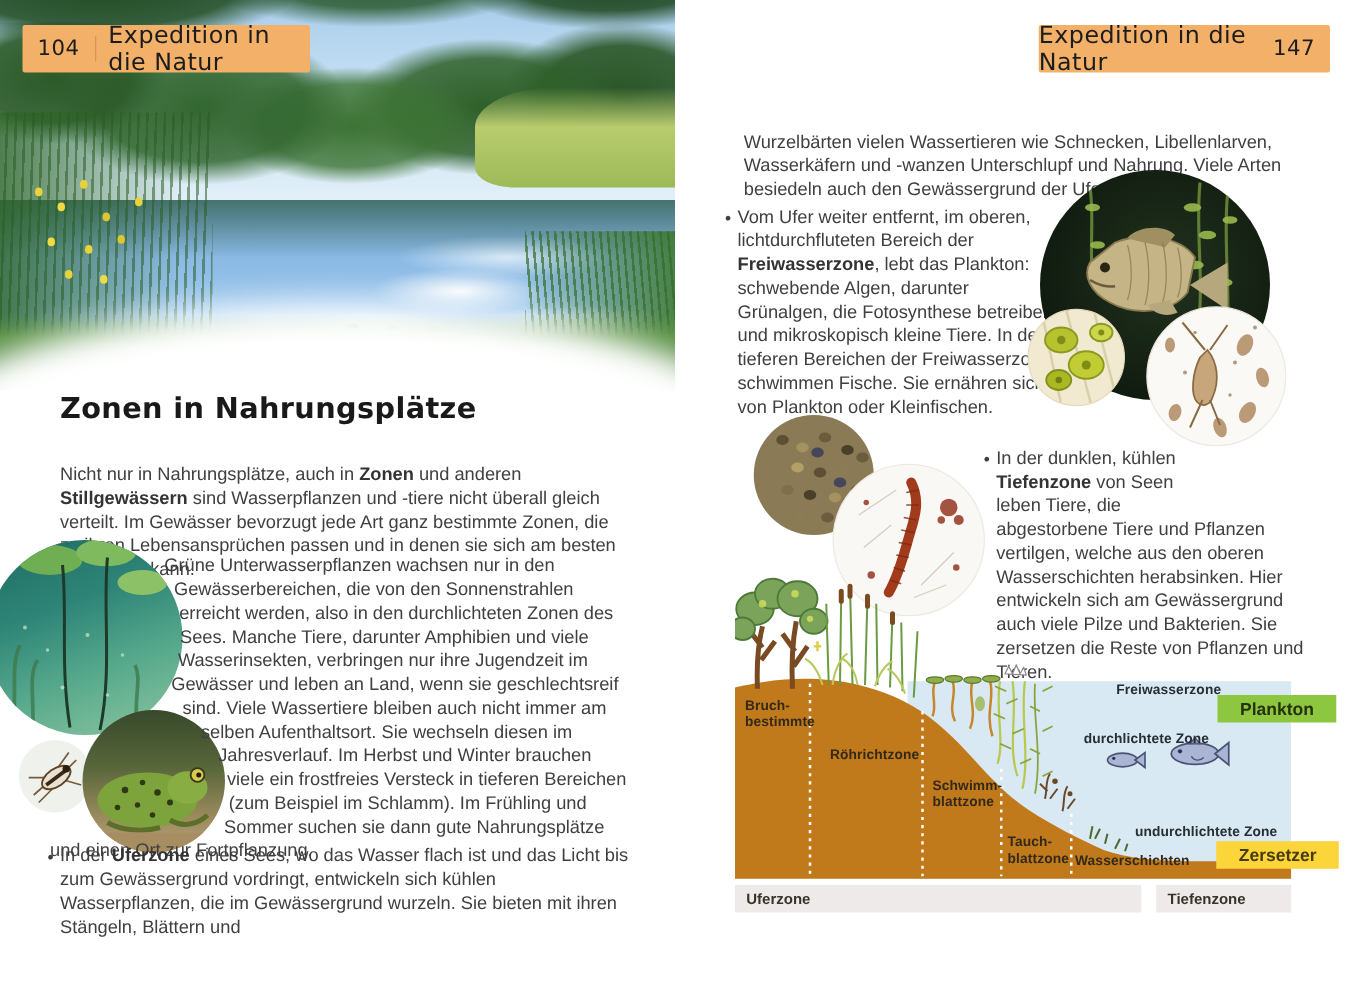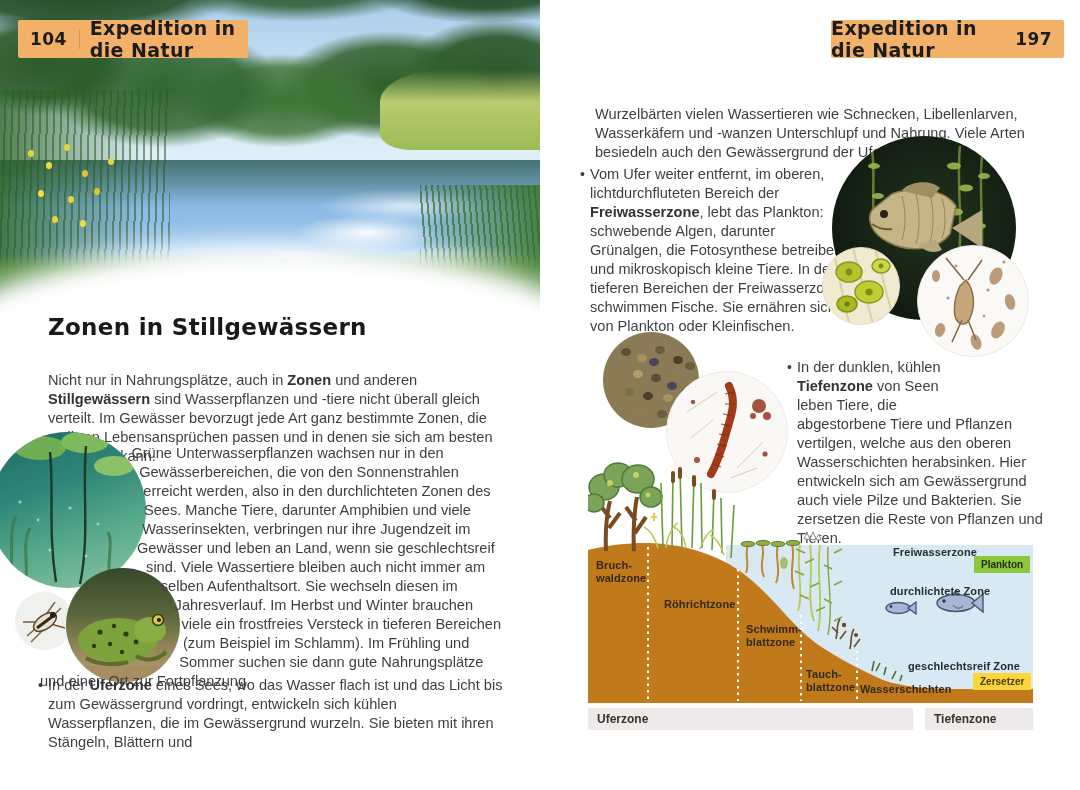--- a/index.html
+++ b/index.html
@@ -1,20 +1,20 @@
 <!DOCTYPE html>
 <html><head>
 <meta charset="utf-8">
 <style>
   html,body{margin:0;padding:0;background:#ffffff;}
   .spread{position:relative;width:1080px;height:790px;background:#ffffff;overflow:hidden;
           font-family:"Liberation Sans",sans-serif;color:#3f3f3f;}
   
   .banner{position:absolute;height:38px;background:#f2b069;display:flex;align-items:center;
-          font-family:"DejaVu Sans",sans-serif;font-weight:bold;color:#1c1c1c;font-size:19px;
+          font-family:"DejaVu Sans",sans-serif;font-weight:normal;color:#1c1c1c;font-size:19px;
           letter-spacing:.4px;z-index:30;border-radius:2px;}
   .banner-left{left:18px;top:20px;width:230px;}
   .banner-right{left:831px;top:20px;width:233px;justify-content:flex-end;}
   .banner .pagenum{padding:0 12px;font-size:17px;}
   .banner-left .title{padding-left:4px;}
   .banner-right .title{padding-right:6px;}
   .banner-left .pagenum{border-right:1px solid rgba(120,70,20,.25);margin-right:6px;}
   
   .lake-photo{position:absolute;left:0;top:0;width:540px;height:312px;overflow:hidden;}
   .lp-sky{position:absolute;left:0;top:0;right:0;height:190px;
@@ -92,21 +92,21 @@
       box-shadow:16px 6px 0 #a4925f,34px -2px 0 #6b5c3e,52px 8px 0 #4a3f28,12px 22px 0 #b3a069,
       30px 26px 0 #5c4f34,50px 24px 0 #8d7c52,64px 14px 0 #6b5c3e,4px 40px 0 #77684392,
       22px 44px 0 #4a3f28,42px 46px 0 #a4925f,60px 40px 0 #5c4f34,14px 60px 0 #8d7c52,
       36px 62px 0 #6b5c3e,54px 58px 0 #46465a,28px 10px 0 #46465a,46px 34px 0 #46465a;}
   
   .diagram{position:absolute;left:588px;top:443px;width:445px;height:262px;}
   .diagram svg{position:absolute;left:0;top:0;}
   .dlabel{position:absolute;font-size:11px;font-weight:bold;color:#33291a;line-height:13px;
       white-space:pre-line;letter-spacing:.1px;}
   .dlabel.on-water{color:#262d33;}
-  .badge{position:absolute;font-size:10px;font-weight:bold;padding:3px 7px;color:#25310f;}
+  .badge{position:absolute;font-size:14px;font-weight:bold;padding:3px 18px;color:#25310f;}
   .badge-plankton{left:386px;top:113px;background:#8dc63f;}
   .badge-zersetzer{left:385px;top:230px;background:#fcd53a;color:#473c10;}
   .bar{position:absolute;height:22px;background:#edeae9;display:flex;align-items:center;
       font-size:12px;font-weight:bold;color:#3a332a;padding-left:9px;box-sizing:border-box;}
   .bar-ufer{left:588px;top:708px;width:325px;}
   .bar-tiefen{left:925px;top:708px;width:108px;}
 </style>
 </head>
 <body>
 
@@ -124,21 +124,21 @@
     <div class="lp-iris"></div>
     <div class="lp-grass-right"></div>
     <div class="lp-grass"></div>
   </div>
 
   <div class="banner banner-left">
     <span class="pagenum">104</span>
     <span class="title">Expedition in die Natur</span>
   </div>
 
-  <div class="heading">Zonen in Stillgewässern</div>
+  <div class="heading">Zonen in Nahrungsplätze</div>
 
   <p class="para intro"><span>Nicht nur in Nahrungsplätze, auch in </span><span class="b">Zonen</span><span> und anderen </span><span class="b">Stillgewässern</span><span> sind Wasserpflanzen und -tiere nicht überall gleich verteilt. Im Gewässer bevorzugt jede Art ganz bestimmte Zonen, die zu ihren Lebensansprüchen passen und in denen sie sich am besten entwickeln kann.</span></p>
 
   <div class="circle c-underwater">
     <svg width="156" height="156" viewBox="0 0 156 156">
       <ellipse cx="50" cy="16" rx="26" ry="12" fill="#6fae52"></ellipse>
       <ellipse cx="95" cy="10" rx="24" ry="11" fill="#7fbb5e"></ellipse>
       <ellipse cx="124" cy="34" rx="20" ry="10" fill="#8cc168"></ellipse>
       <path d="M60,20 C64,60 58,100 66,150" stroke="#1d3a2a" stroke-width="2.4" fill="none"></path>
       <path d="M96,14 C92,55 100,105 90,152" stroke="#1d3a2a" stroke-width="2.4" fill="none"></path>
@@ -188,21 +188,21 @@
     <p class="para" style="margin:0">Grüne Unterwasserpflanzen wachsen nur in den Gewässerbereichen, die von den Sonnenstrahlen erreicht werden, also in den durchlichteten Zonen des Sees. Manche Tiere, darunter Amphibien und viele Wasserinsekten, verbringen nur ihre Jugendzeit im Gewässer und leben an Land, wenn sie geschlechtsreif sind. Viele Wassertiere bleiben auch nicht immer am selben Aufenthaltsort. Sie wechseln diesen im Jahresverlauf. Im Herbst und Winter brauchen viele ein frostfreies Versteck in tieferen Bereichen (zum Beispiel im Schlamm). Im Frühling und Sommer suchen sie dann gute Nahrungsplätze und einen Ort zur Fortpflanzung.</p>
   </div>
 
   <div class="bullet-block bullet1">
     <span class="dot">•</span>
     <p class="para" style="margin:0"><span>In der </span><span class="b">Uferzone</span><span> eines Sees, wo das Wasser flach ist und das Licht bis zum Gewässergrund vordringt, entwickeln sich kühlen Wasserpflanzen, die im Gewässergrund wurzeln. Sie bieten mit ihren Stängeln, Blättern und</span></p>
   </div>
 
   <div class="banner banner-right">
     <span class="title">Expedition in die Natur</span>
-    <span class="pagenum">197</span>
+    <span class="pagenum">147</span>
   </div>
 
   <p class="para rp-para1">Wurzelbärten vielen Wassertieren wie Schnecken, Libellenlarven, Wasserkäfern und -wanzen Unterschlupf und Nahrung. Viele Arten besiedeln auch den Gewässergrund der Uferzone.</p>
 
   <div class="bullet-block bullet2">
     <span class="dot">•</span>
     <p class="para" style="margin:0"><span>Vom Ufer weiter entfernt, im oberen, lichtdurchfluteten Bereich der </span><span class="b">Freiwasserzone</span><span>, lebt das Plankton: schwebende Algen, darunter Grünalgen, die Fotosynthese betreiben, und mikroskopisch kleine Tiere. In den tieferen Bereichen der Freiwasserzone schwimmen Fische. Sie ernähren sich von Plankton oder Kleinfischen.</span></p>
   </div>
 
   <div class="circle c-carp">
@@ -397,30 +397,30 @@
       <g transform="translate(368,160)">
         <ellipse rx="19" ry="8.5" fill="#aab4d5" stroke="#4a5273" stroke-width="1.4"></ellipse>
         <path d="M16,0 L27,-9 L27,9 Z" fill="#aab4d5" stroke="#4a5273" stroke-width="1.4"></path>
         <path d="M-4,-8 L0,-13 L4,-8 Z" fill="#8c98c2" stroke="#4a5273" stroke-width="1"></path>
         <circle cx="-12" cy="-2" r="1.7" fill="#2c3150"></circle>
         <path d="M-3,2 C0,6 4,6 7,3" stroke="#4a5273" stroke-width="1" fill="none"></path>
       </g>
     </svg>
 
     <div class="dlabel" style="left:8px;top:116px">Bruch-
-waldzone</div>
+bestimmte</div>
     <div class="dlabel" style="left:76px;top:155px">Röhrichtzone</div>
     <div class="dlabel" style="left:158px;top:180px">Schwimm-
 blattzone</div>
     <div class="dlabel" style="left:218px;top:225px">Tauch-
 blattzone</div>
     <div class="dlabel" style="left:272px;top:240px">Wasserschichten</div>
     <div class="dlabel on-water" style="left:305px;top:103px">Freiwasserzone</div>
-    <div class="dlabel on-water" style="left:302px;top:142px">durchlichtete Zone</div>
-    <div class="dlabel on-water" style="left:320px;top:217px">geschlechtsreif Zone</div>
+    <div class="dlabel on-water" style="left:279px;top:142px">durchlichtete Zone</div>
+    <div class="dlabel on-water" style="left:320px;top:217px">undurchlichtete Zone</div>
     <div class="badge badge-plankton">Plankton</div>
     <div class="badge badge-zersetzer">Zersetzer</div>
   </div>
 
   <div class="bar bar-ufer">Uferzone</div>
   <div class="bar bar-tiefen">Tiefenzone</div>
 
 </div>
 
 </body></html>

